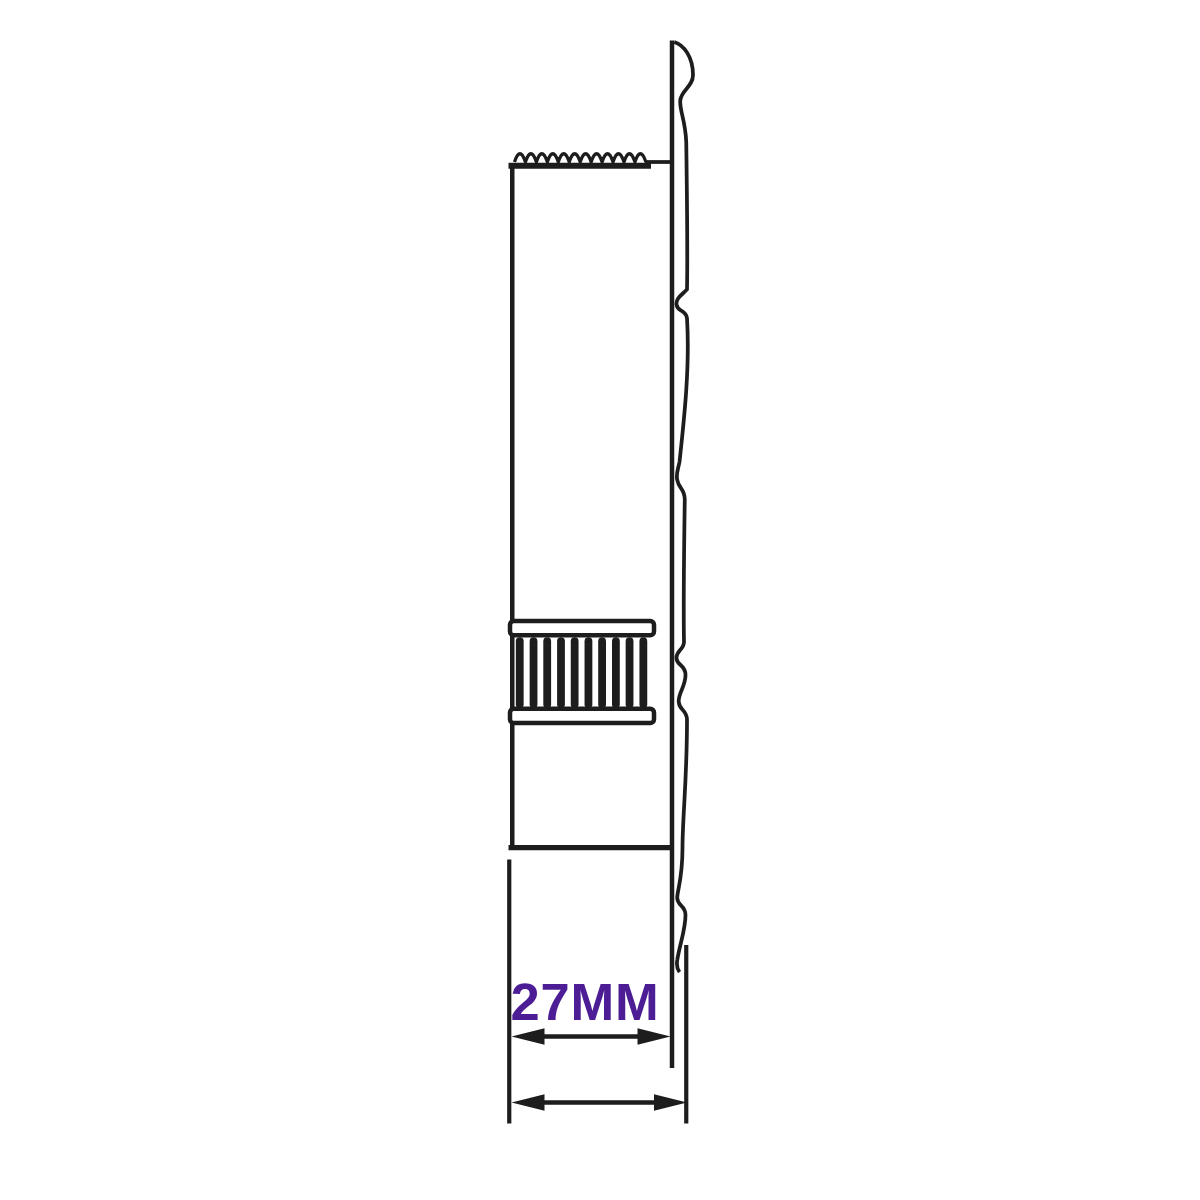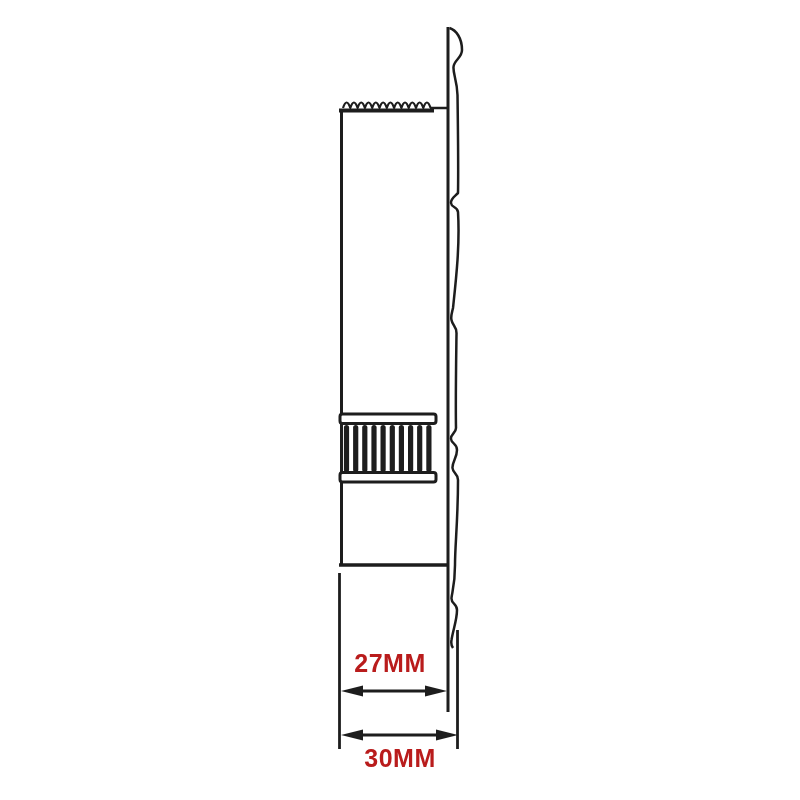--- a/index.html
+++ b/index.html
@@ -10,23 +10,23 @@
     position:relative;
     overflow:hidden;
   }
   .canvas{
     position:absolute;left:0;top:0;width:800px;height:800px;
   }
   svg{position:absolute;left:0;top:0;}
   .dim-label{
     position:absolute;
     font-weight:700;
-    font-size:25px;
+    font-size:35px;
     letter-spacing:0.5px;
-    color:#b91c1c;
+    color:#4c1d95;
     text-align:center;
     width:110px;
     line-height:1;
     user-select:none;
   }
   .dim-label.inner{left:335px;top:651px;}
   .dim-label.outer{left:345px;top:746px;}
 </style>
 </head>
 <body>
@@ -105,14 +105,13 @@
     </g>
 
     <g stroke="#1d1d1d">
       <line x1="339.5" y1="573" x2="339.5" y2="749" stroke-width="2.8"></line>
       <line x1="457.5" y1="630" x2="457.5" y2="749" stroke-width="2.8"></line>
     </g>
   </svg>
 
   <div class="dim-label inner">27MM</div>
 
-  <div class="dim-label outer">30MM</div>
 </div>
 
 </body></html>

